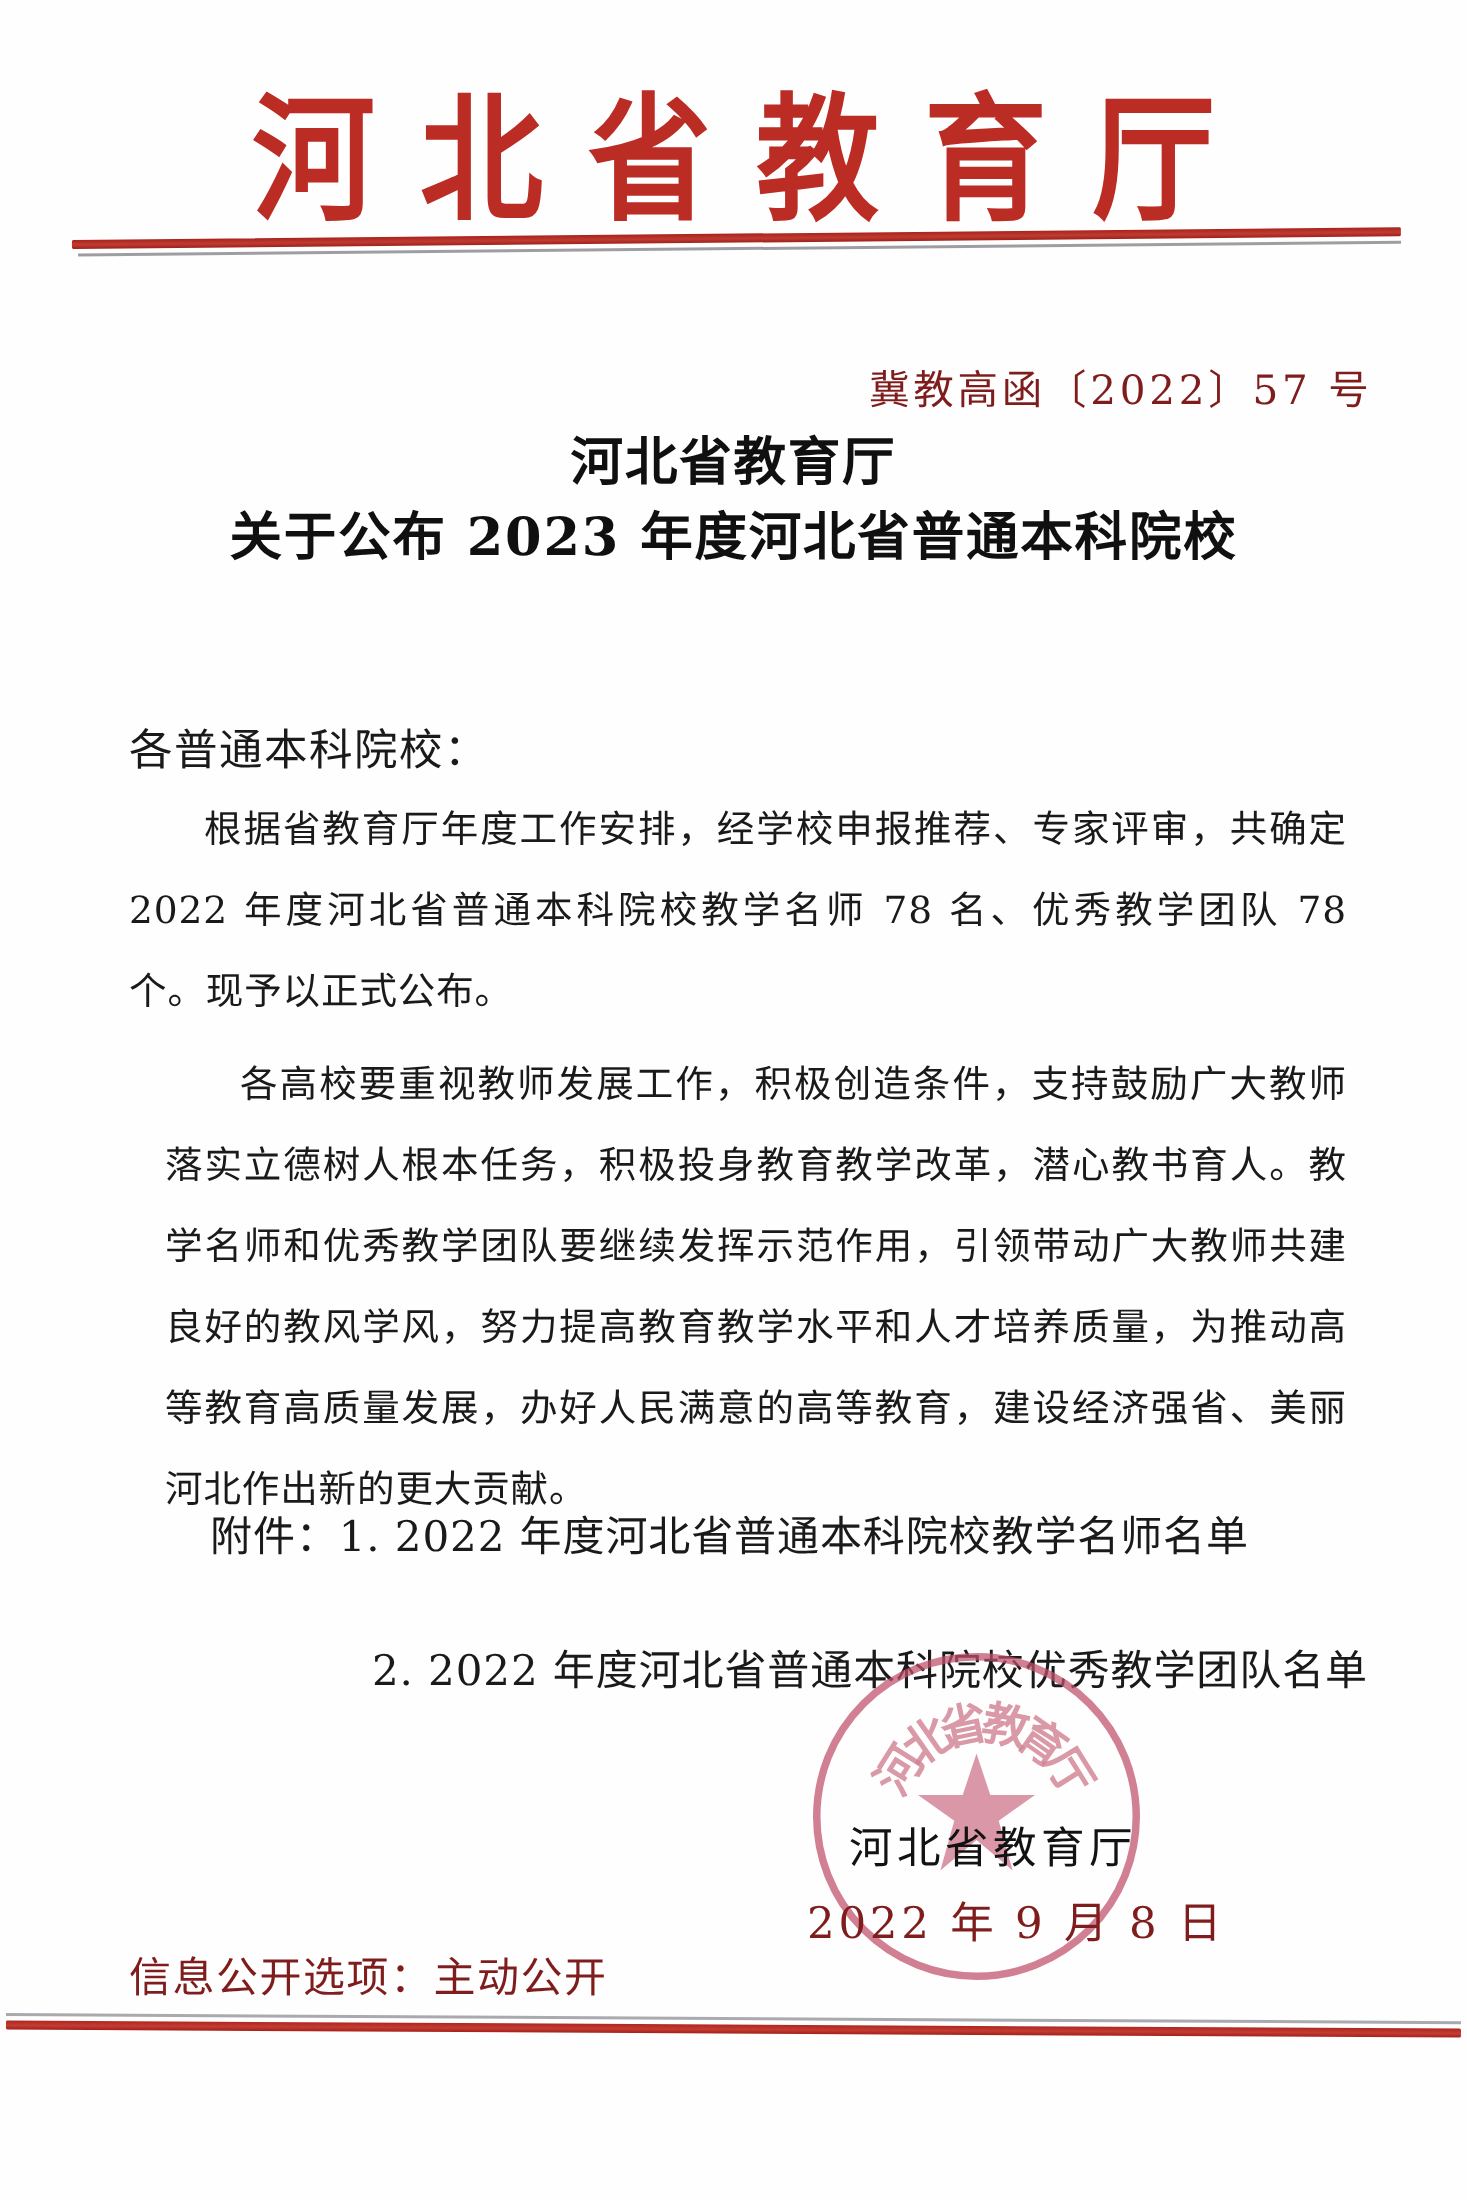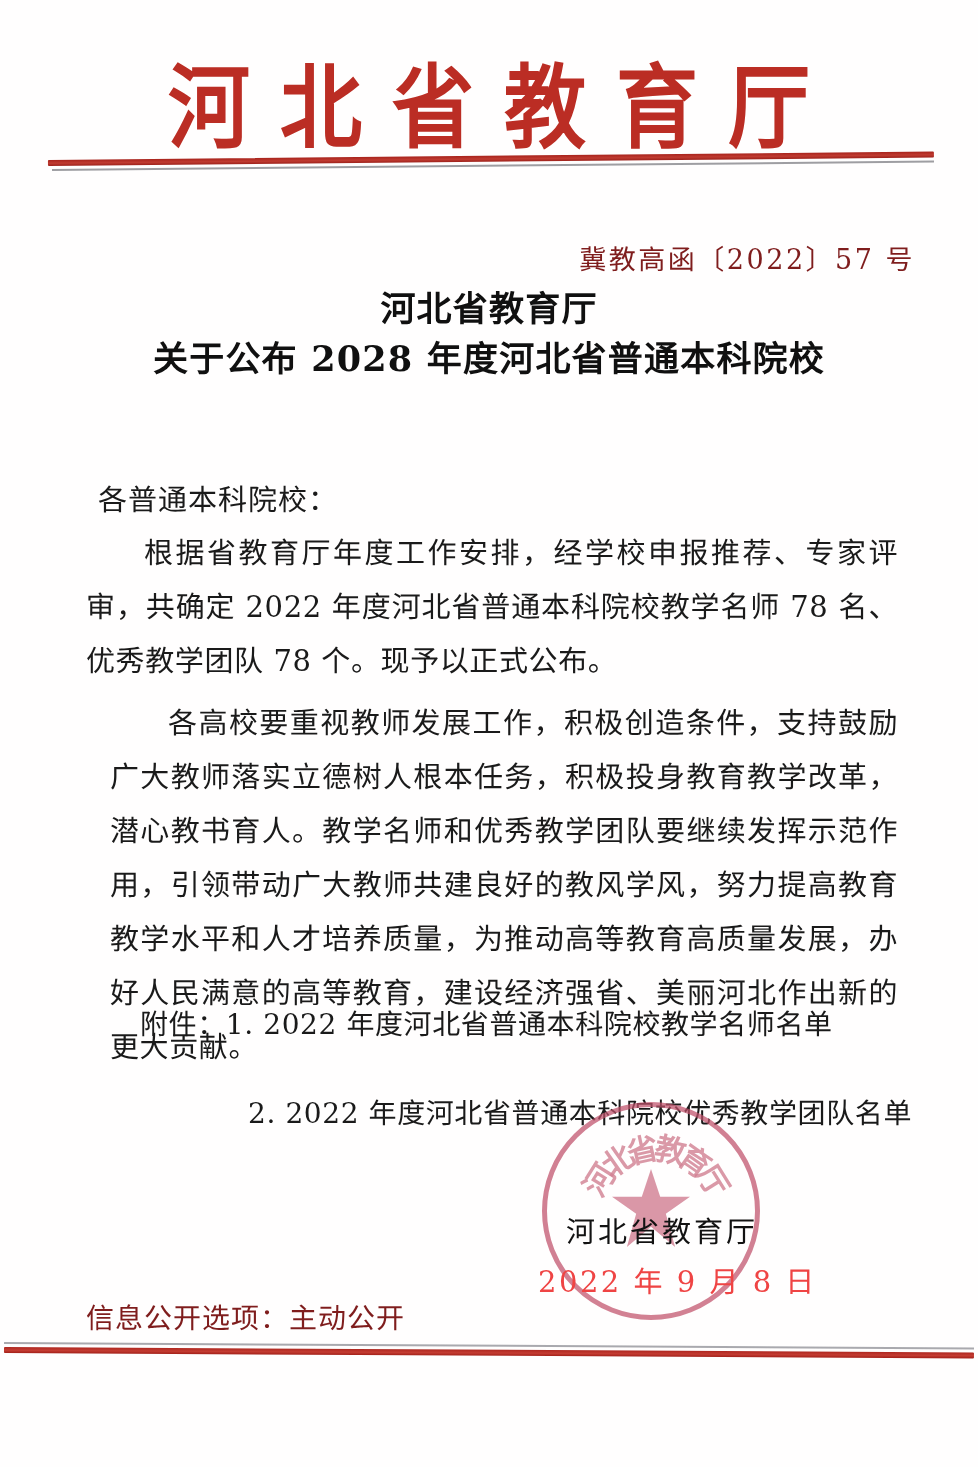--- a/index.html
+++ b/index.html
@@ -104,24 +104,24 @@
   .body-block {
     position: absolute;
     left: 86px;
     top: 476px;
     width: 812px;
   }
   .salutation {
     font-size: 29px;
     line-height: 48px;
     letter-spacing: 1px;
-    margin: 0 0 2px 12px;
+    margin: 0 0 2px 0;
   }
   .para {
-    font-size: 29px;
+    font-size: 25px;
     line-height: 54px;
     letter-spacing: 0.6px;
     margin: 0;
     text-align: justify;
     text-justify: inter-ideograph;
     text-indent: 2em;
   }
   .para + .para { margin-top: 8px; margin-left: 24px; }
 
   
@@ -193,21 +193,21 @@
     letter-spacing: 3px;
     color: #121212;
     white-space: nowrap;
   }
   .sign-date {
     position: absolute;
     left: 18px;
     top: 160px;
     font-size: 29px;
     letter-spacing: 2.5px;
-    color: #ef4444;
+    color: #7f1d1d;
     white-space: nowrap;
   }
 
   
   .footer-note {
     position: absolute;
     left: 86px;
     top: 1296px;
     font-size: 28px;
     letter-spacing: 1px;
@@ -251,21 +251,21 @@
 
   <div class="header-rule">
     <div class="rule-red"></div>
     <div class="rule-gray"></div>
   </div>
 
   <div class="doc-number">冀教高函〔2022〕57 号</div>
 
   <div class="title-block">
     <div class="title-line">河北省教育厅</div>
-    <div class="title-line">关于公布 2028 年度河北省普通本科院校</div>
+    <div class="title-line">关于公布 2023 年度河北省普通本科院校</div>
   </div>
 
   <div class="body-block">
     <p class="salutation">各普通本科院校：</p>
     <p class="para">根据省教育厅年度工作安排，经学校申报推荐、专家评审，共确定 2022 年度河北省普通本科院校教学名师 78 名、优秀教学团队 78 个。现予以正式公布。</p>
     <p class="para">各高校要重视教师发展工作，积极创造条件，支持鼓励广大教师落实立德树人根本任务，积极投身教育教学改革，潜心教书育人。教学名师和优秀教学团队要继续发挥示范作用，引领带动广大教师共建良好的教风学风，努力提高教育教学水平和人才培养质量，为推动高等教育高质量发展，办好人民满意的高等教育，建设经济强省、美丽河北作出新的更大贡献。</p>
   </div>
 
   <div class="attachments">
     <div class="attach-row"><span>附件：</span><span>1. 2022 年度河北省普通本科院校教学名师名单</span></div>

